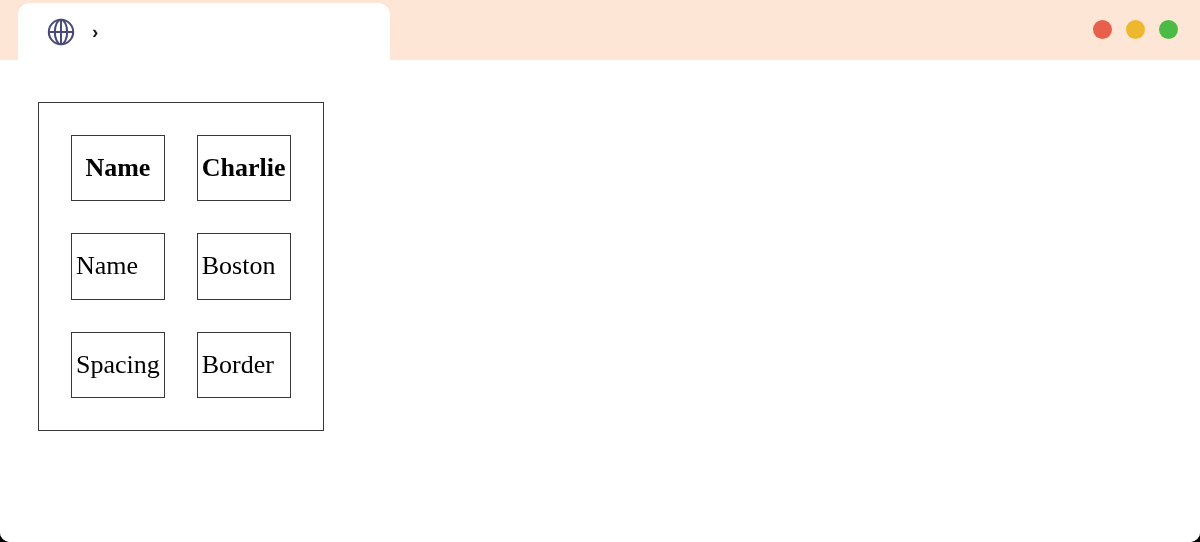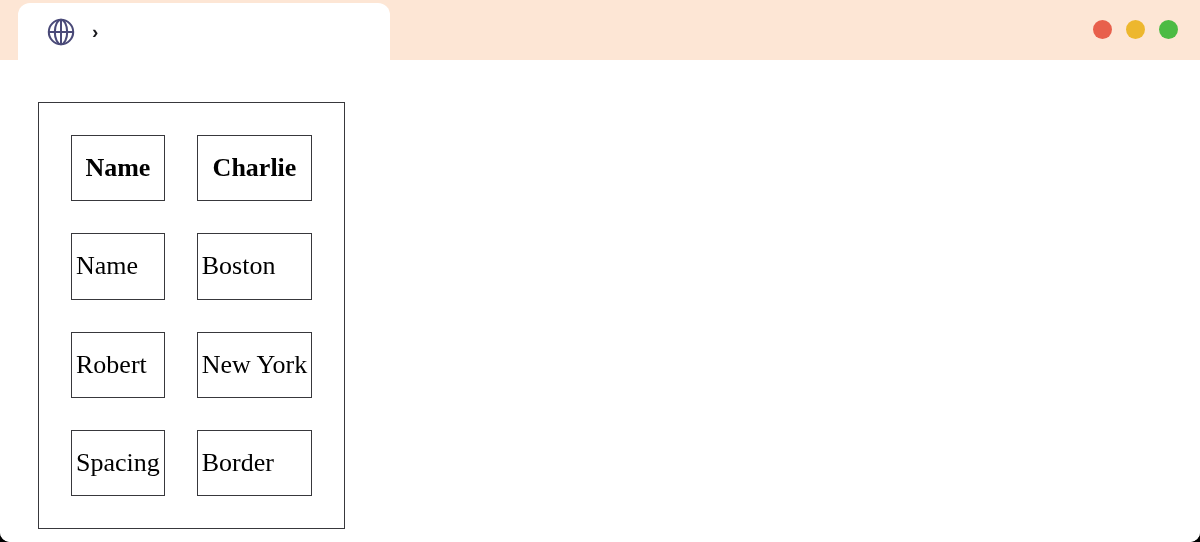--- a/index.html
+++ b/index.html
@@ -166,24 +166,20 @@
           <th>Name</th>
           <th>Charlie</th>
         </tr>
       </thead>
       <tbody>
         <tr>
           <td>Name</td>
           <td>Boston</td>
         </tr>
         <tr>
-          <td>Robert</td>
-          <td>New York</td>
-        </tr>
-        <tr>
           <td>Spacing</td>
           <td>Border</td>
         </tr>
       </tbody>
     </table>
 
   </div>
 
 </div>
 

